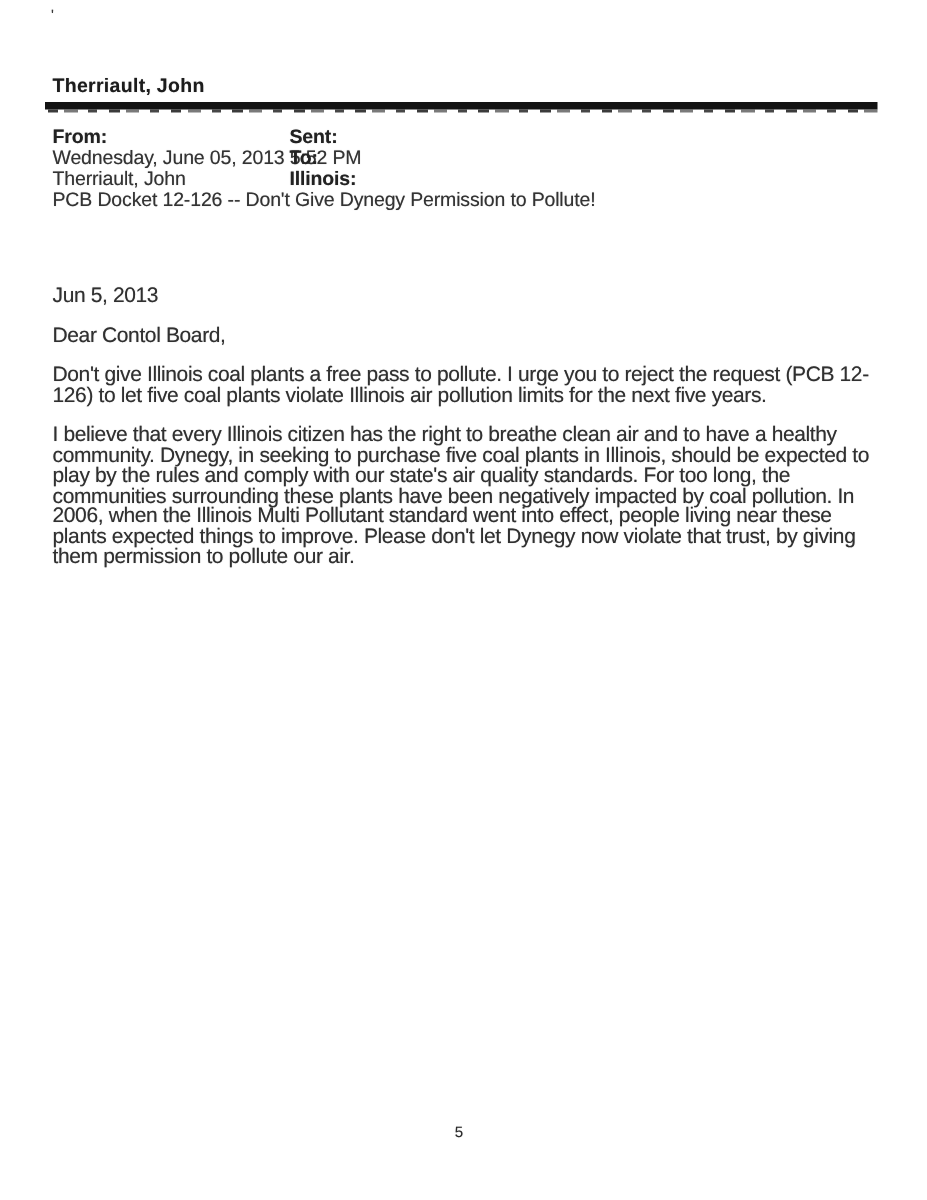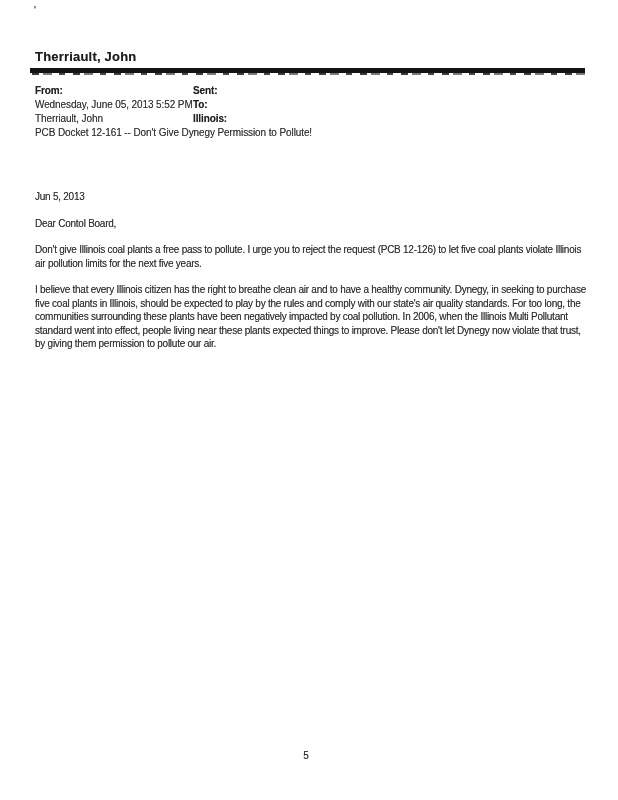--- a/index.html
+++ b/index.html
@@ -55,38 +55,38 @@
     background: repeating-linear-gradient(90deg,
       rgba(25,25,25,0.85) 0 7px, transparent 7px 11px,
       rgba(50,50,50,0.65) 11px 20px, transparent 20px 27px,
       rgba(25,25,25,0.8) 27px 33px, transparent 33px 41px);
   }
   .fields {
     margin-top: 11px;
     display: grid;
     grid-template-columns: 158px 1fr;
     row-gap: 1px;
-    font-size: 10px;
+    font-size: 13px;
     line-height: 13px;
     letter-spacing: -0.1px;
   }
   .field-label {
     font-weight: bold;
     color: #222222;
   }
   .field-value {
     white-space: pre;
     color: #333333;
   }
   .letter {
     position: absolute;
     left: 35px;
     top: 190px;
     width: 552px;
-    font-size: 10px;
+    font-size: 14px;
     line-height: 13.5px;
     letter-spacing: -0.25px;
     color: #303030;
   }
   .letter p {
     margin: 0 0 13px 0;
     white-space: pre-line;
   }
   .page-number {
     position: absolute;
@@ -112,21 +112,21 @@
     <div class="fields">
       <div class="field-label">From:</div>
 
       <div class="field-label">Sent:</div>
       <div class="field-value">Wednesday, June 05, 2013 5:52 PM</div>
 
       <div class="field-label">To:</div>
       <div class="field-value">Therriault, John</div>
 
       <div class="field-label">Illinois:</div>
-      <div class="field-value">PCB Docket 12-161 -- Don't Give Dynegy Permission to Pollute!</div>
+      <div class="field-value">PCB Docket 12-126 -- Don't Give Dynegy Permission to Pollute!</div>
     </div>
   </div>
 
   <div class="letter">
     <p>Jun 5, 2013</p>
     <p>Dear Contol Board,</p>
     <p>Don't give Illinois coal plants a free pass to pollute. I urge you to reject the request (PCB 12-126) to let five coal plants violate Illinois air pollution limits for the next five years.</p>
     <p>I believe that every Illinois citizen has the right to breathe clean air and to have a healthy community. Dynegy, in seeking to purchase five coal plants in Illinois, should be expected to play by the rules and comply with our state's air quality standards. For too long, the communities surrounding these plants have been negatively impacted by coal pollution. In 2006, when the Illinois Multi Pollutant standard went into effect, people living near these plants expected things to improve. Please don't let Dynegy now violate that trust, by giving them permission to pollute our air.</p>
   </div>
 

